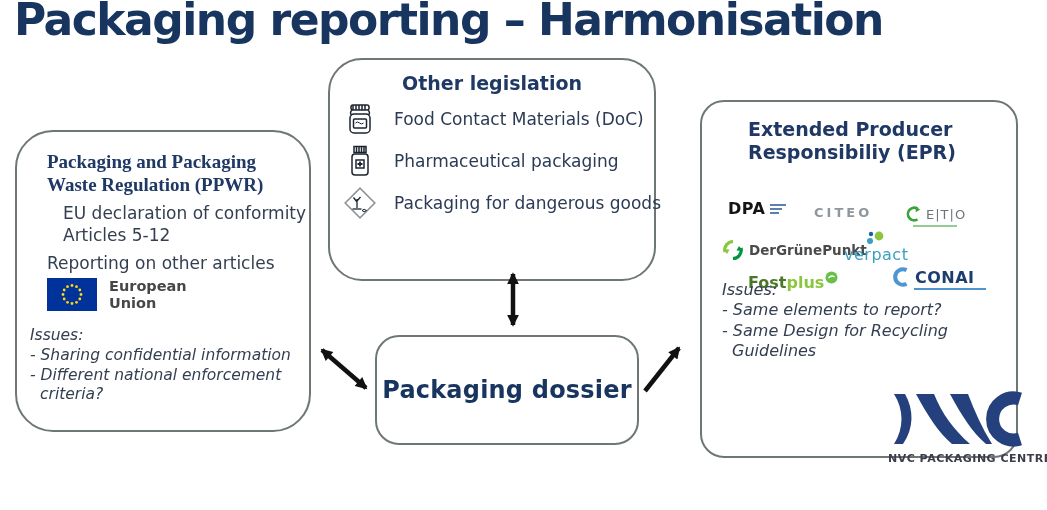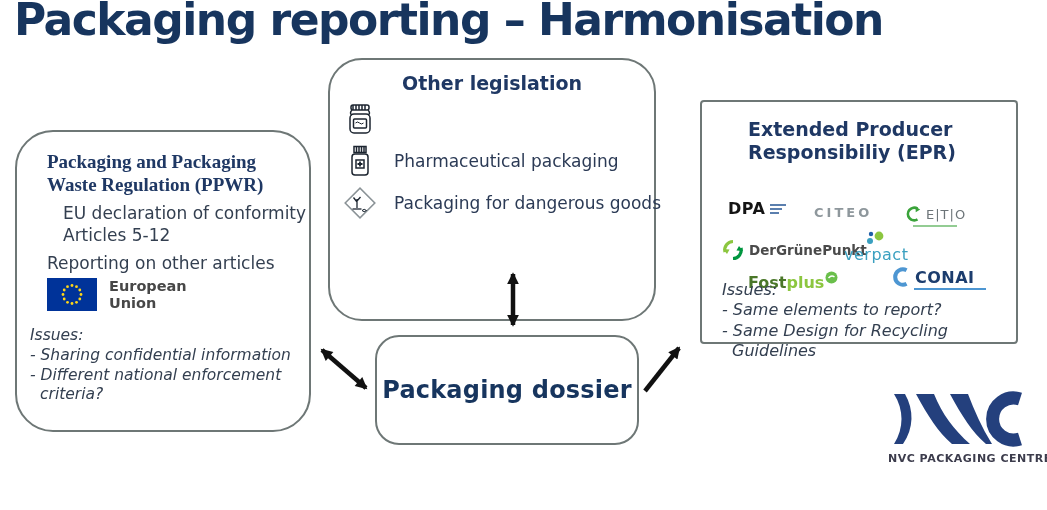--- a/index.html
+++ b/index.html
@@ -3,22 +3,22 @@
 <meta charset="utf-8">
 <style>
   html,body{margin:0;padding:0;background:#fff;}
   .slide{position:relative;width:1047px;height:510px;background:#ffffff;overflow:hidden;
          font-family:"DejaVu Sans","Liberation Sans",sans-serif;}
   .abs{position:absolute;}
   .slide-title{left:14px;top:-6px;font-size:44px;font-weight:800;letter-spacing:-1.5px;
                color:#17355e;white-space:nowrap;}
   .box{position:absolute;background:#fff;border:2.5px solid #6e7776;box-sizing:border-box;}
   .box-ppwr{left:15px;top:130px;width:296px;height:302px;border-radius:38px;}
-  .box-other{left:328px;top:58px;width:328px;height:263px;border-radius:34px;}
-  .box-epr{left:700px;top:100px;width:318px;height:244px;border-radius:4px;padding-left:45px;}
+  .box-other{left:328px;top:58px;width:328px;height:223px;border-radius:34px;}
+  .box-epr{left:700px;top:100px;width:318px;height:358px;border-radius:24px;padding-left:45px;}
   .box-dossier{left:375px;top:335px;width:264px;height:110px;border-radius:24px;
                display:flex;align-items:center;justify-content:center;}
   .h-navy{font-weight:700;color:#1f3864;font-size:19px;line-height:1.22;}
   .body-text{color:#333f50;font-size:17px;line-height:1.3;}
   .issues{color:#333f50;font-style:italic;line-height:1.28;}
   .ppwr-issues{font-size:15.5px;}
   .epr-issues{font-size:16px;}
   .issue-cont{padding-left:10px;}
   .dossier-label{font-size:24px;font-weight:800;color:#17355e;letter-spacing:0.2px;}
   .other-title{left:0;right:0;top:12px;text-align:center;}
@@ -103,20 +103,21 @@
         <span class="glyph">
           <svg width="34" height="34" viewBox="0 0 34 34" fill="none" stroke="#1c2530" stroke-width="1.5">
             <rect x="8" y="3" width="18" height="5" rx="2"></rect>
             <path d="M10 3 v5 M13 3 v5 M16 3 v5 M19 3 v5 M22 3 v5"></path>
             <path d="M9 8 C7 10 7 12 9 13 M25 8 C27 10 27 12 25 13"></path>
             <rect x="7" y="12" width="20" height="19" rx="4"></rect>
             <rect x="10.5" y="17" width="13" height="9" rx="1"></rect>
             <path d="M12.5 21 q2 -2 4 0 q2 2 4 0" stroke-width="1"></path>
           </svg>
         </span>
+        <span class="other-label">Food Contact Materials (DoC)</span>
       </div>
 
       <div class="other-row">
         <span class="glyph">
           <svg width="34" height="34" viewBox="0 0 34 34" fill="none" stroke="#1c2530" stroke-width="1.5">
             <rect x="11" y="2.5" width="12" height="6"></rect>
             <path d="M13.5 2.5 v6 M16 2.5 v6 M18.5 2.5 v6 M21 2.5 v6"></path>
             <rect x="9" y="10" width="16" height="21" rx="3"></rect>
             <rect x="13" y="16" width="8" height="8"></rect>
             <path d="M17 17.5 v5 M14.5 20 h5" stroke-width="1.8"></path>

